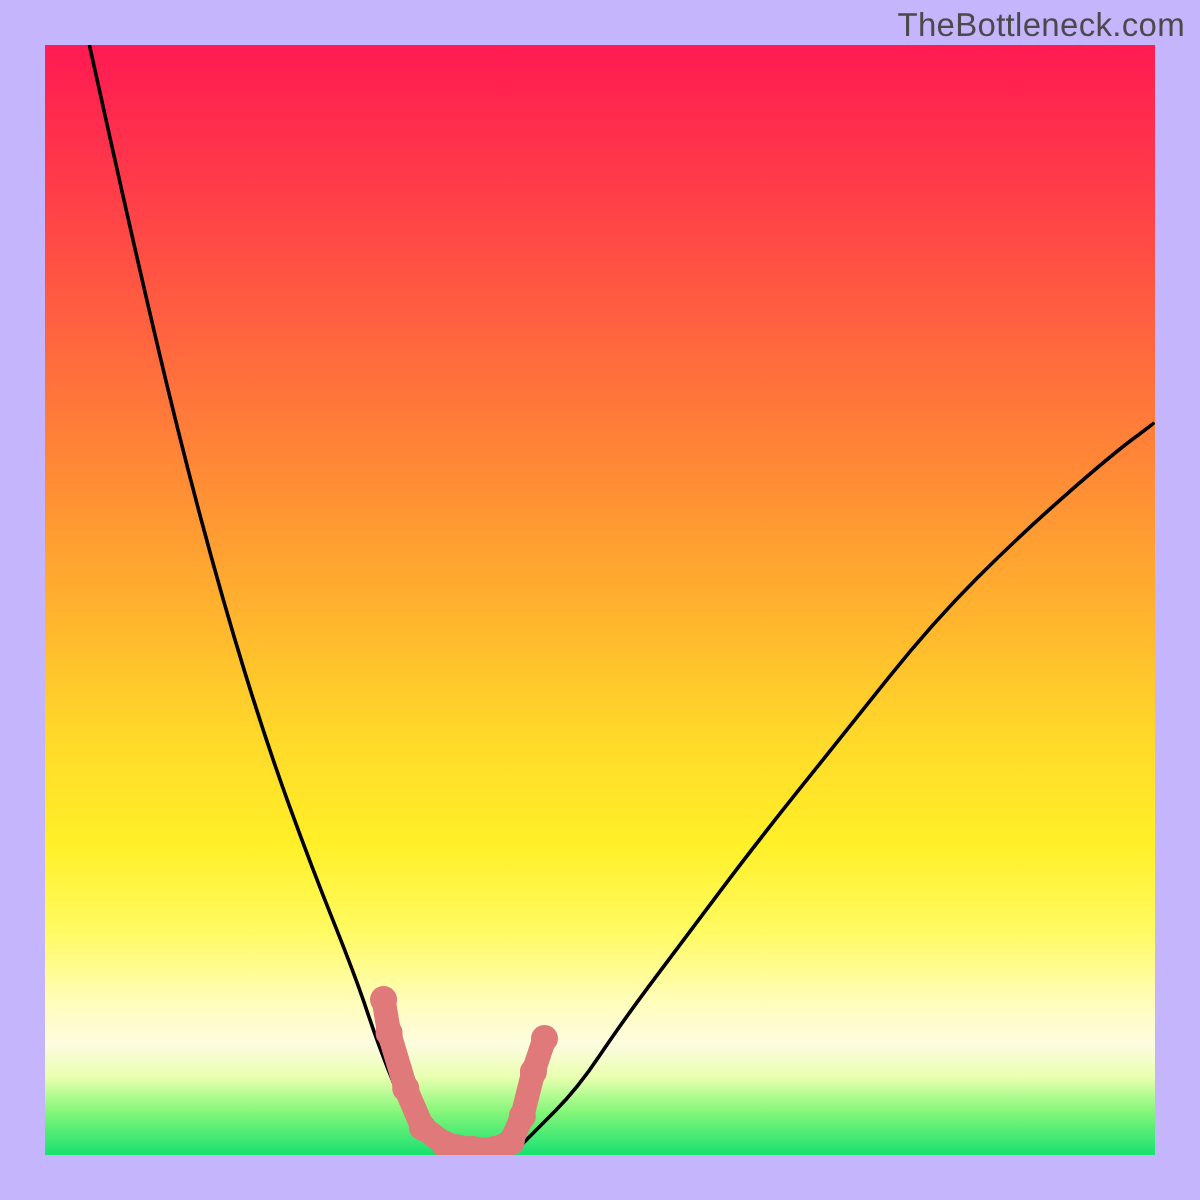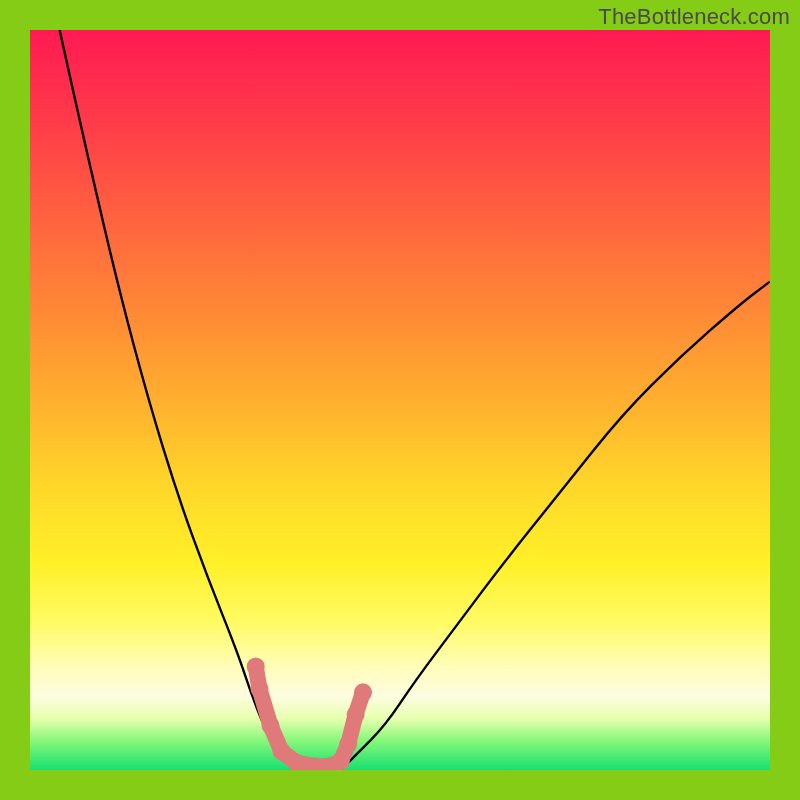--- a/index.html
+++ b/index.html
@@ -9,21 +9,21 @@
     height: 800px;
     background: #000;
     font-family: Arial, Helvetica, sans-serif;
     overflow: hidden;
   }
   .frame {
     position: absolute;
     left: 0; top: 0;
     width: 800px;
     height: 800px;
-    background: #84cc16;
+    background: #c4b5fd;
   }
   .plot {
     position: absolute;
     left: 30px;
     top: 30px;
     width: 740px;
     height: 740px;
     
     background: linear-gradient(
       to bottom,

